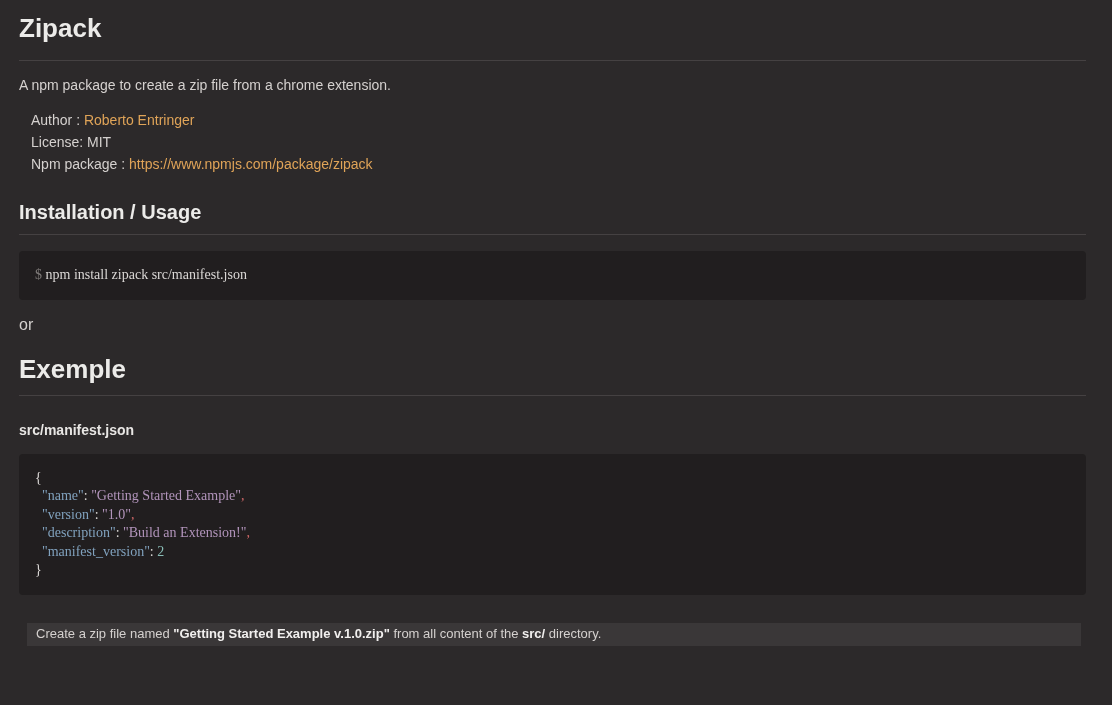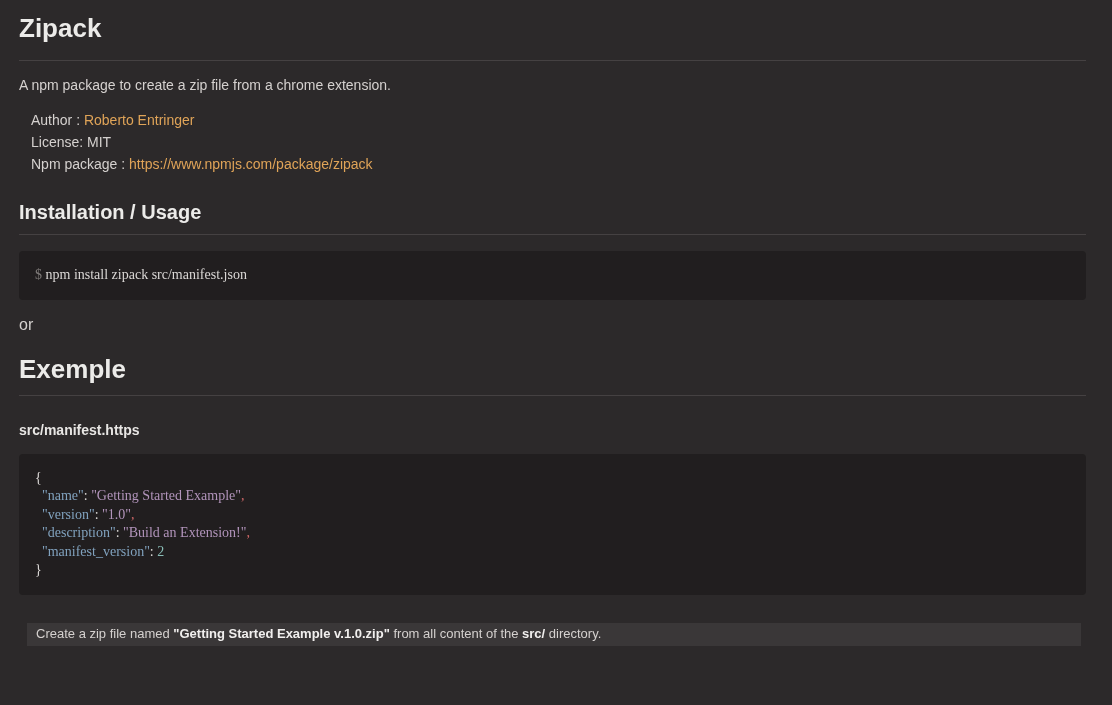--- a/index.html
+++ b/index.html
@@ -113,19 +113,19 @@
 
   <h2 class="section">Installation / Usage</h2>
 
   <pre class="code"><span class="prompt">$ </span><span>npm install zipack src/manifest.json</span></pre>
 
   <p class="or">or</p>
 
 
   <h1 class="section">Exemple</h1>
 
-  <p class="file-label">src/manifest.https</p>
+  <p class="file-label">src/manifest.json</p>
 
   <pre class="code" id="manifest-code"><div class="code-line"><span class="tok-plain">{</span></div><div class="code-line"><span class="tok-plain">  </span><span class="tok-key">"name"</span><span class="tok-plain">: </span><span class="tok-string">"Getting Started Example"</span><span class="tok-punct">,</span></div><div class="code-line"><span class="tok-plain">  </span><span class="tok-key">"version"</span><span class="tok-plain">: </span><span class="tok-string">"1.0"</span><span class="tok-punct">,</span></div><div class="code-line"><span class="tok-plain">  </span><span class="tok-key">"description"</span><span class="tok-plain">: </span><span class="tok-string">"Build an Extension!"</span><span class="tok-punct">,</span></div><div class="code-line"><span class="tok-plain">  </span><span class="tok-key">"manifest_version"</span><span class="tok-plain">: </span><span class="tok-number">2</span></div><div class="code-line"><span class="tok-plain">}</span></div></pre>
 
   <div class="note" id="note-bar"><span>Create a zip file named </span><strong>"Getting Started Example v.1.0.zip"</strong><span> from all content of the </span><strong>src/</strong><span> directory.</span></div>
 
 </div>
 
 </body></html>

